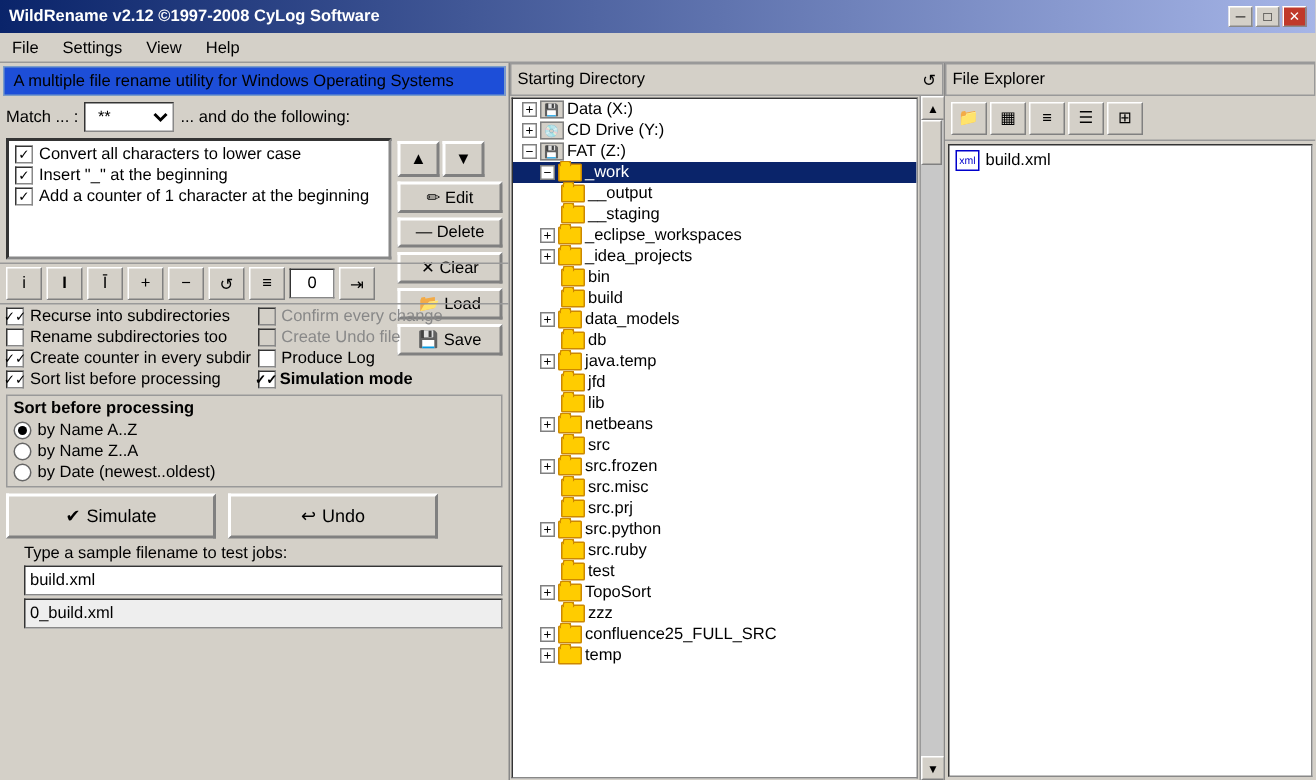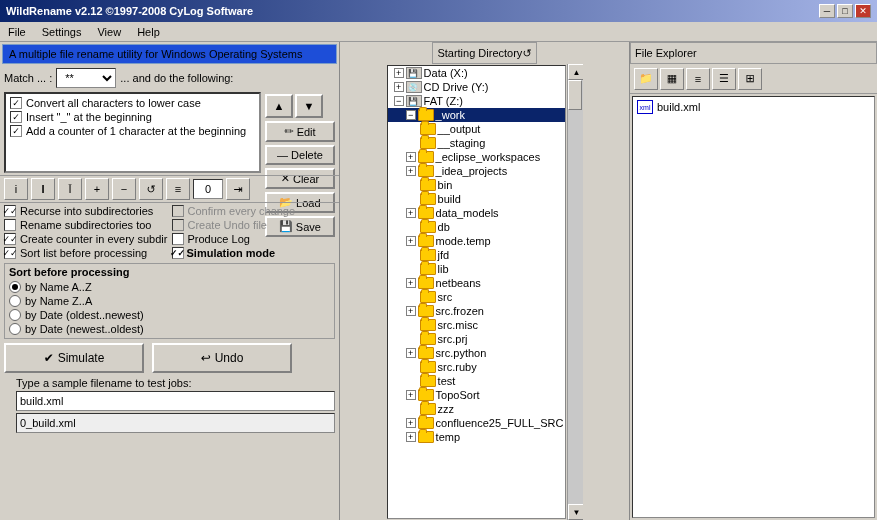--- a/index.html
+++ b/index.html
@@ -256,21 +256,20 @@
       font-size: 11px;
       padding: 1px 3px;
     }
     
     .middle-panel {
       width: 290px;
       min-width: 290px;
       display: flex;
       flex-direction: column;
       border-right: 1px solid #888;
-      align-items: center;
     }
     .panel-header {
       background: #d4d0c8;
       border: 1px solid #999;
       padding: 2px 4px;
       font-size: 11px;
       display: flex;
       align-items: center;
       justify-content: space-between;
       height: 22px;
@@ -529,24 +528,20 @@
       <div class="radio-row">
         <div class="radio-btn selected"></div>
         <span>by Name A..Z</span>
       </div>
       <div class="radio-row">
         <div class="radio-btn"></div>
         <span>by Name Z..A</span>
       </div>
       <div class="radio-row">
         <div class="radio-btn"></div>
-        <span>by Date (oldest..newest)</span>
-      </div>
-      <div class="radio-row">
-        <div class="radio-btn"></div>
         <span>by Date (newest..oldest)</span>
       </div>
     </div>
 
     <div class="simulate-area" style="flex-direction:row; justify-content: flex-start; gap:8px;">
       <button class="big-btn">✔ <span>Simulate</span></button>
       <button class="big-btn">↩ <span>Undo</span></button>
     </div>
 
     <div class="sample-area">
@@ -640,21 +635,21 @@
         <div class="tree-item">
           <span style="width:28px;display:inline-block;"></span>
           <span class="folder-icon"></span>
           <span>db</span>
         </div>
 
         <div class="tree-item">
           <span style="width:14px;display:inline-block;"></span>
           <span class="tree-expander">+</span>
           <span class="folder-icon"></span>
-          <span>mode.temp</span>
+          <span>java.temp</span>
         </div>
 
         <div class="tree-item">
           <span style="width:28px;display:inline-block;"></span>
           <span class="folder-icon"></span>
           <span>jfd</span>
         </div>
 
         <div class="tree-item">
           <span style="width:28px;display:inline-block;"></span>

